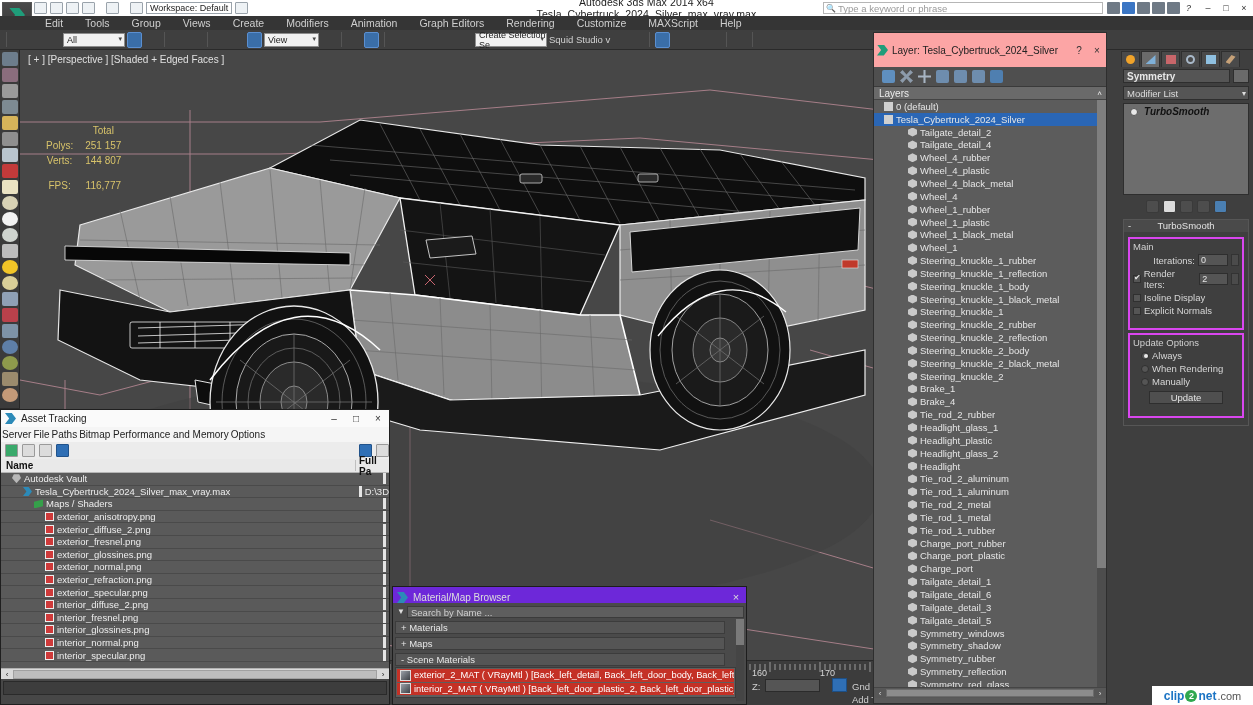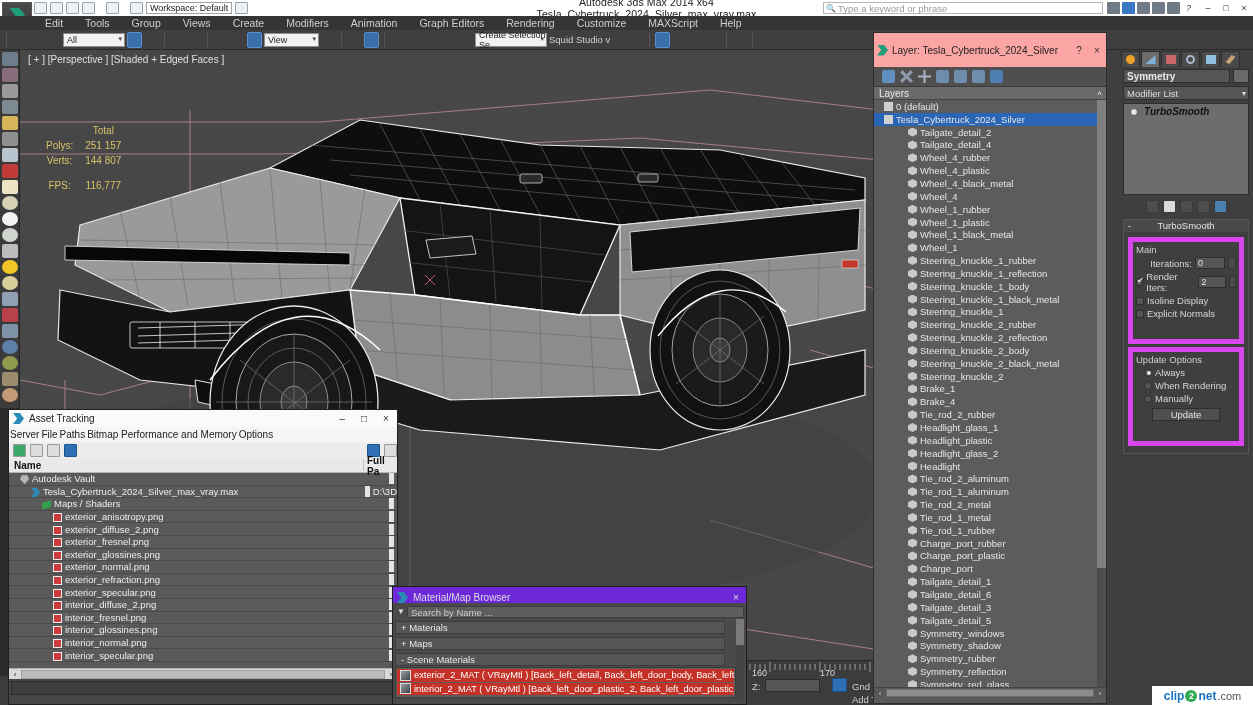--- a/index.html
+++ b/index.html
@@ -109,58 +109,58 @@
   .modstack .item{ display:flex; align-items:center; gap:6px; font-style:italic; font-weight:bold;
                    color:#111; font-size:10px; padding-left:4px; }
   .modstack .item .bulb{ width:8px; height:8px; border-radius:50%; background:#e8e8e8; border:1px solid #555; }
   .stackbtns{ height:16px; margin-top:3px; display:flex; align-items:center; gap:4px; justify-content:center; }
   .stackbtns .sb{ width:13px; height:13px; background:#4d4d4d; border:1px solid #3a3a3a; border-radius:2px; }
   .rollup{ margin-top:5px; border:1px solid #565656; }
   .rollup .rh{ height:12px; background:#4a4a4a; color:#e2e2e2; font-size:9.5px; text-align:center;
                line-height:12px; position:relative; }
   .rollup .rh .mi{ position:absolute; left:4px; top:0; }
   .rollup .rb{ padding:2px 4px 4px 4px; }
-  .grp{ border:5px solid #d946ef; margin:3px 0; padding:2px 3px 20px 3px; position:relative; }
+  .grp{ border:2px solid #d946ef; margin:3px 0; padding:2px 3px 12px 3px; position:relative; }
   .grp > .gl{ color:#d0d0d0; font-size:9.5px; }
   .fr{ display:flex; align-items:center; gap:3px; font-size:9.5px; color:#d6d6d6; margin-top:2px; }
   .fr .lab{ margin-left:auto; }
   .spin{ width:30px; height:12px; background:#555; border:1px solid #2e2e2e; color:#e3e3e3;
          font-size:9px; padding-left:2px; line-height:11px; }
   .spar{ width:8px; height:12px; background:#4b4b4b; border:1px solid #333; }
   .chk{ width:8px; height:8px; background:#555; border:1px solid #303030; display:inline-block; position:relative; }
   .chk.on:after{ content:"\2714"; position:absolute; left:0px; top:-3px; font-size:8px; color:#e9e9e9; }
   .rad{ width:8px; height:8px; border-radius:50%; background:#555; border:1px solid #303030;
         display:inline-block; position:relative; }
   .rad.on:after{ content:""; position:absolute; left:1.5px; top:1.5px; width:4px; height:4px;
                  border-radius:50%; background:#e9e9e9; }
   .btn{ height:13px; background:#4f4f4f; border:1px solid #2e2e2e; color:#e4e4e4; font-size:9.5px;
         text-align:center; line-height:12px; }
 
   
-  #asset{ left:8px; top:409px; width:390px; height:296px; background:#474747; border:1px solid #1f1f1f; }
+  #asset{ left:0px; top:409px; width:390px; height:296px; background:#474747; border:1px solid #1f1f1f; }
   #asset .a-title{ height:17px; background:#fafafa; display:flex; align-items:center; color:#222; font-size:10px;
                    padding-left:4px; }
   #asset .a-title .ico{ width:11px; height:11px; background:#2c8ab8; margin-right:5px;
         clip-path:polygon(0 0,62% 0,100% 50%,62% 100%,0 100%,38% 50%); }
   #asset .a-title .sp{ flex:1; }
   #asset .a-title .b{ width:22px; text-align:center; font-size:10px; color:#333; }
   #asset .a-menu{ height:15px; background:#f5f5f5; display:flex; align-items:center; color:#222; font-size:10px; }
   #asset .a-menu span{ padding:0 1px; }
   #asset .a-tools{ height:17px; background:#ececec; display:flex; align-items:center; gap:4px; padding-left:4px; }
   #asset .a-tools .ai{ width:13px; height:13px; border:1px solid #9a9a9a; background:#dcdcdc; border-radius:1px; }
   #asset .a-tools .ai.on{ background:#2f6fb5; border-color:#21538b; }
   #asset .a-tools .sp{ flex:1; }
   #asset .a-head{ height:14px; background:#e9e9e9; border-bottom:1px solid #b5b5b5; display:flex;
                   color:#111; font-size:10px; font-weight:bold; align-items:center; }
   #asset .a-head .c1{ width:355px; padding-left:5px; border-right:1px solid #bfbfbf; }
   #asset .a-head .c2{ flex:1; padding-left:3px; }
   #assetrows{ height:195px; overflow:hidden; background:#5a5a5a; }
   .arow{ height:12.6px; display:flex; align-items:center; color:#ededed; font-size:9.5px;
          border-bottom:1px solid #4a4a4a; }
-  .arow .n{ width:428px; display:flex; align-items:flex-end; white-space:nowrap; border-right:5px solid #e5e5e5; }
+  .arow .n{ width:428px; display:flex; align-items:center; white-space:nowrap; border-right:3px solid #e5e5e5; }
   .arow .p{ flex:1; padding-left:3px; color:#ededed; }
   .arow .ic{ width:9px; height:9px; margin-right:3px; flex:none; }
   .ic-vault{ background:#b8b8b8; clip-path:polygon(20% 0,80% 0,100% 40%,50% 100%,0 40%); }
   .ic-max{ background:#2c8ab8; clip-path:polygon(0 0,62% 0,100% 50%,62% 100%,0 100%,38% 50%); }
   .ic-maps{ background:#35a04a; clip-path:polygon(0 25%,100% 0,100% 75%,0 100%); }
   .ic-png{ background:#cf3a3a; border:1px solid #eee; }
   #asset .a-hbar{ height:11px; background:#d9d9d9; border-top:1px solid #b0b0b0; display:flex; align-items:center; }
   #asset .a-hbar .ar{ width:12px; text-align:center; font-size:8px; color:#222; }
   #asset .a-hbar .bar{ flex:1; height:9px; background:#bdbdbd; border:1px solid #a0a0a0; }
   #asset .a-status{ height:14px; margin:2px; background:#3d3d3d; border:1px solid #2a2a2a; }

